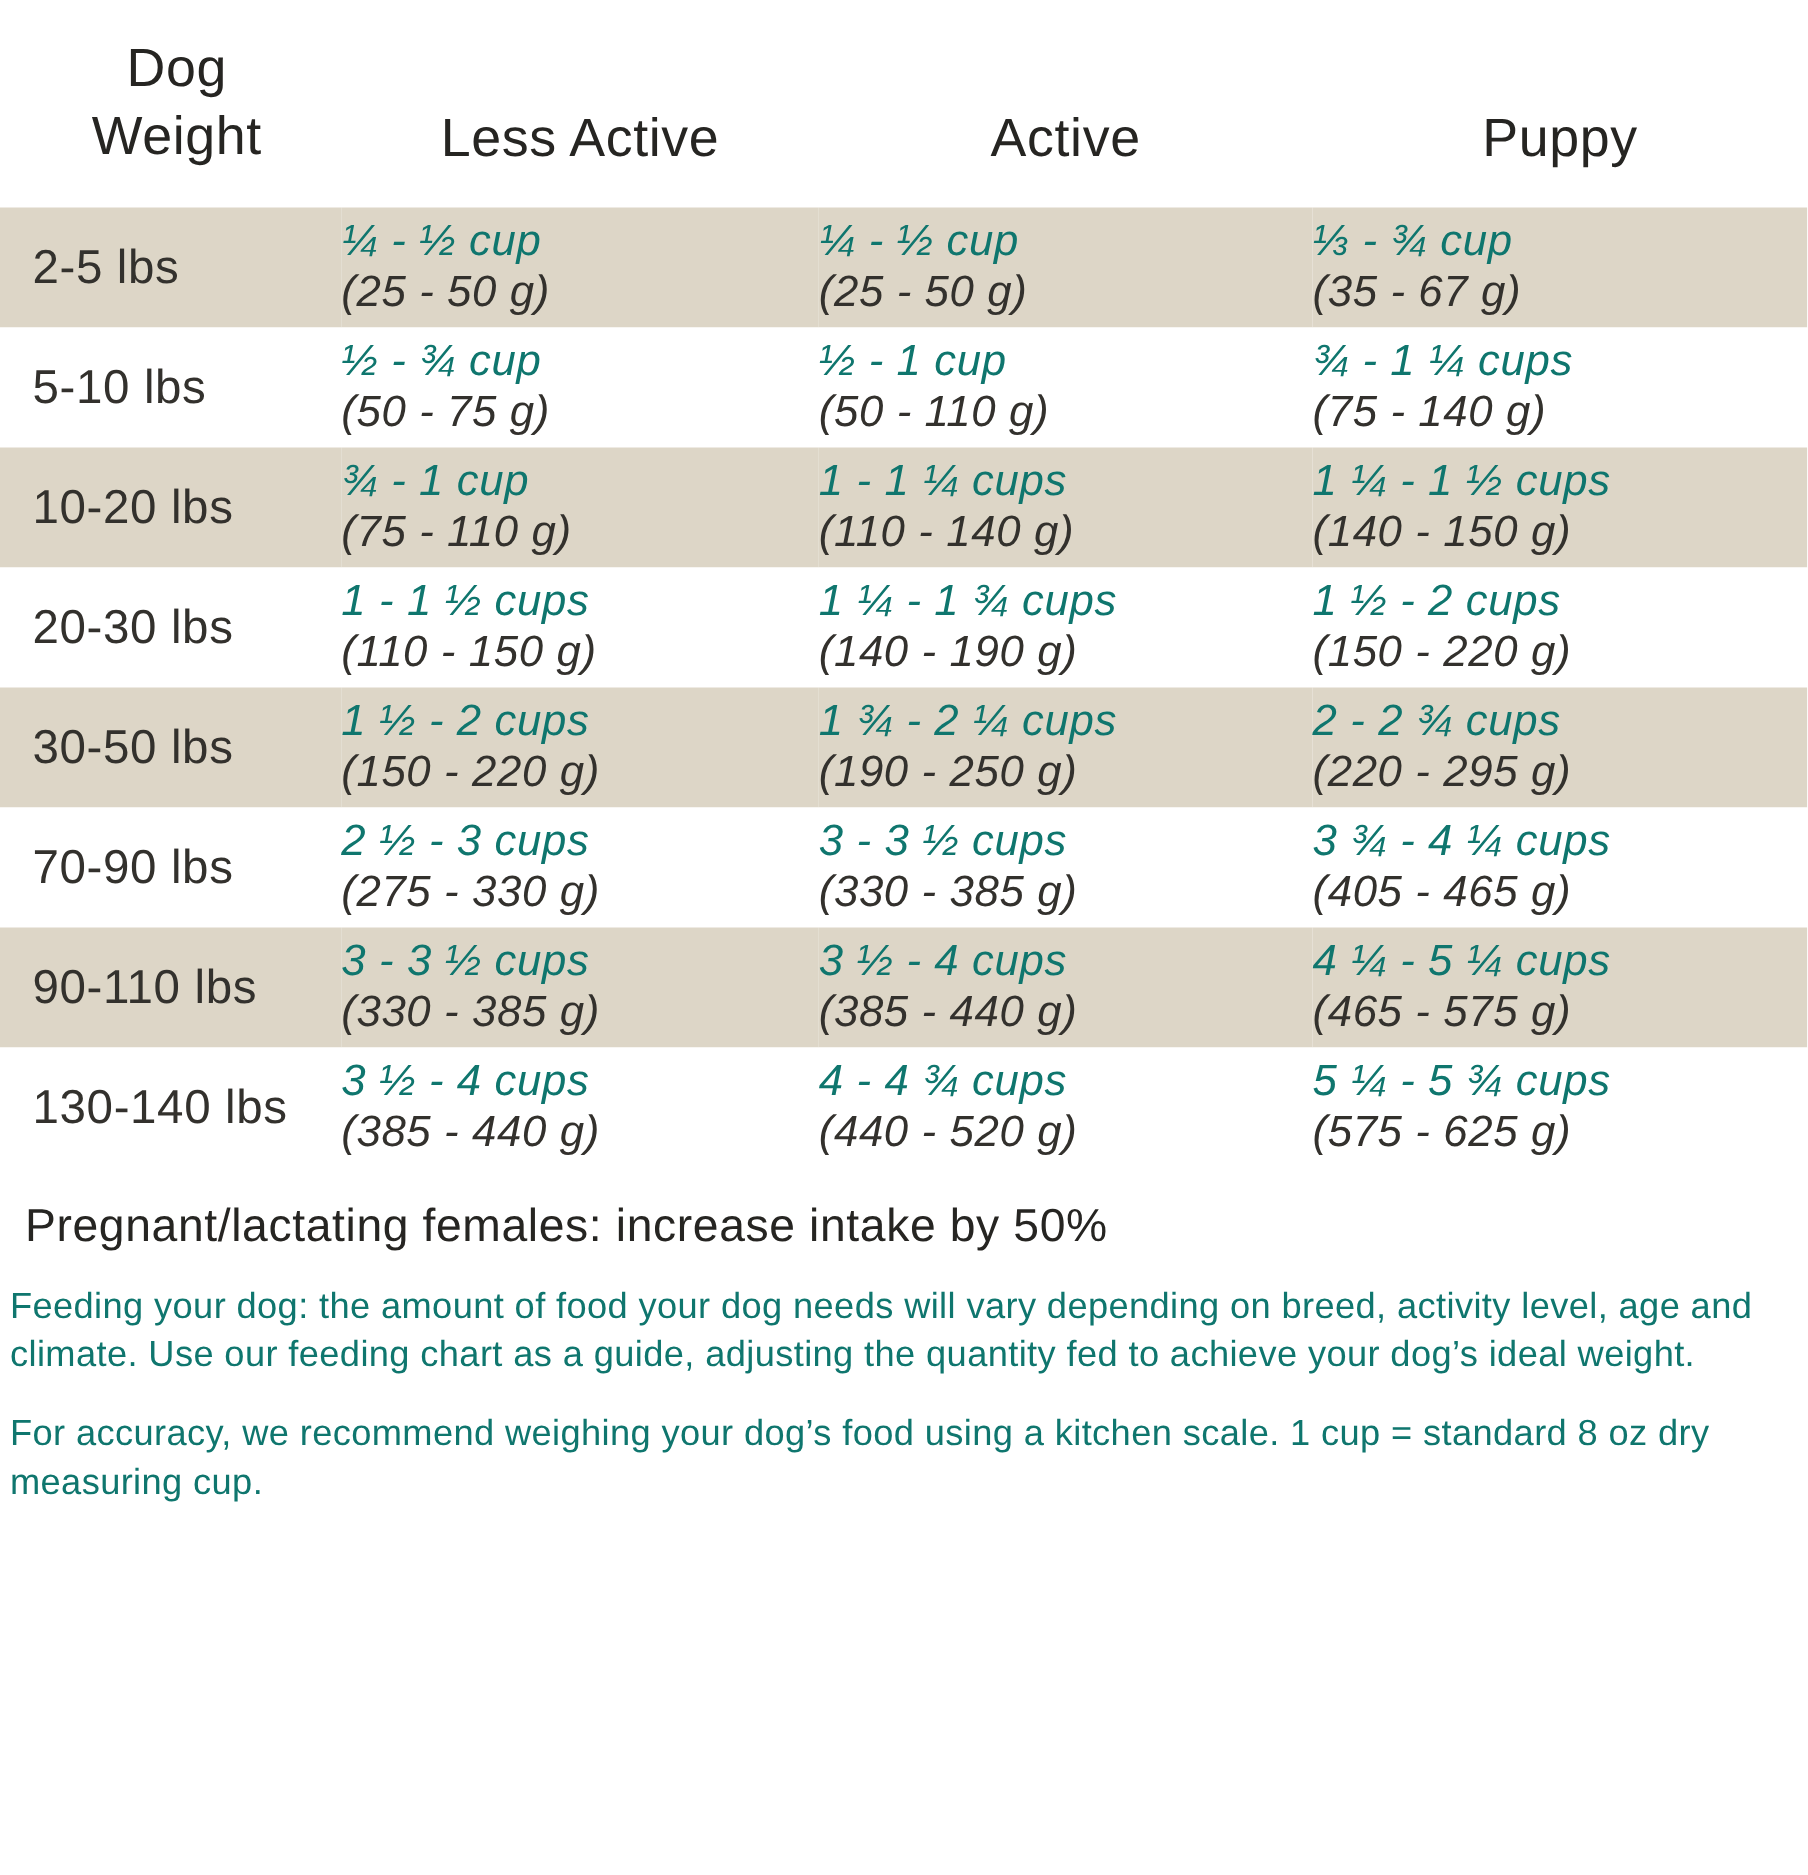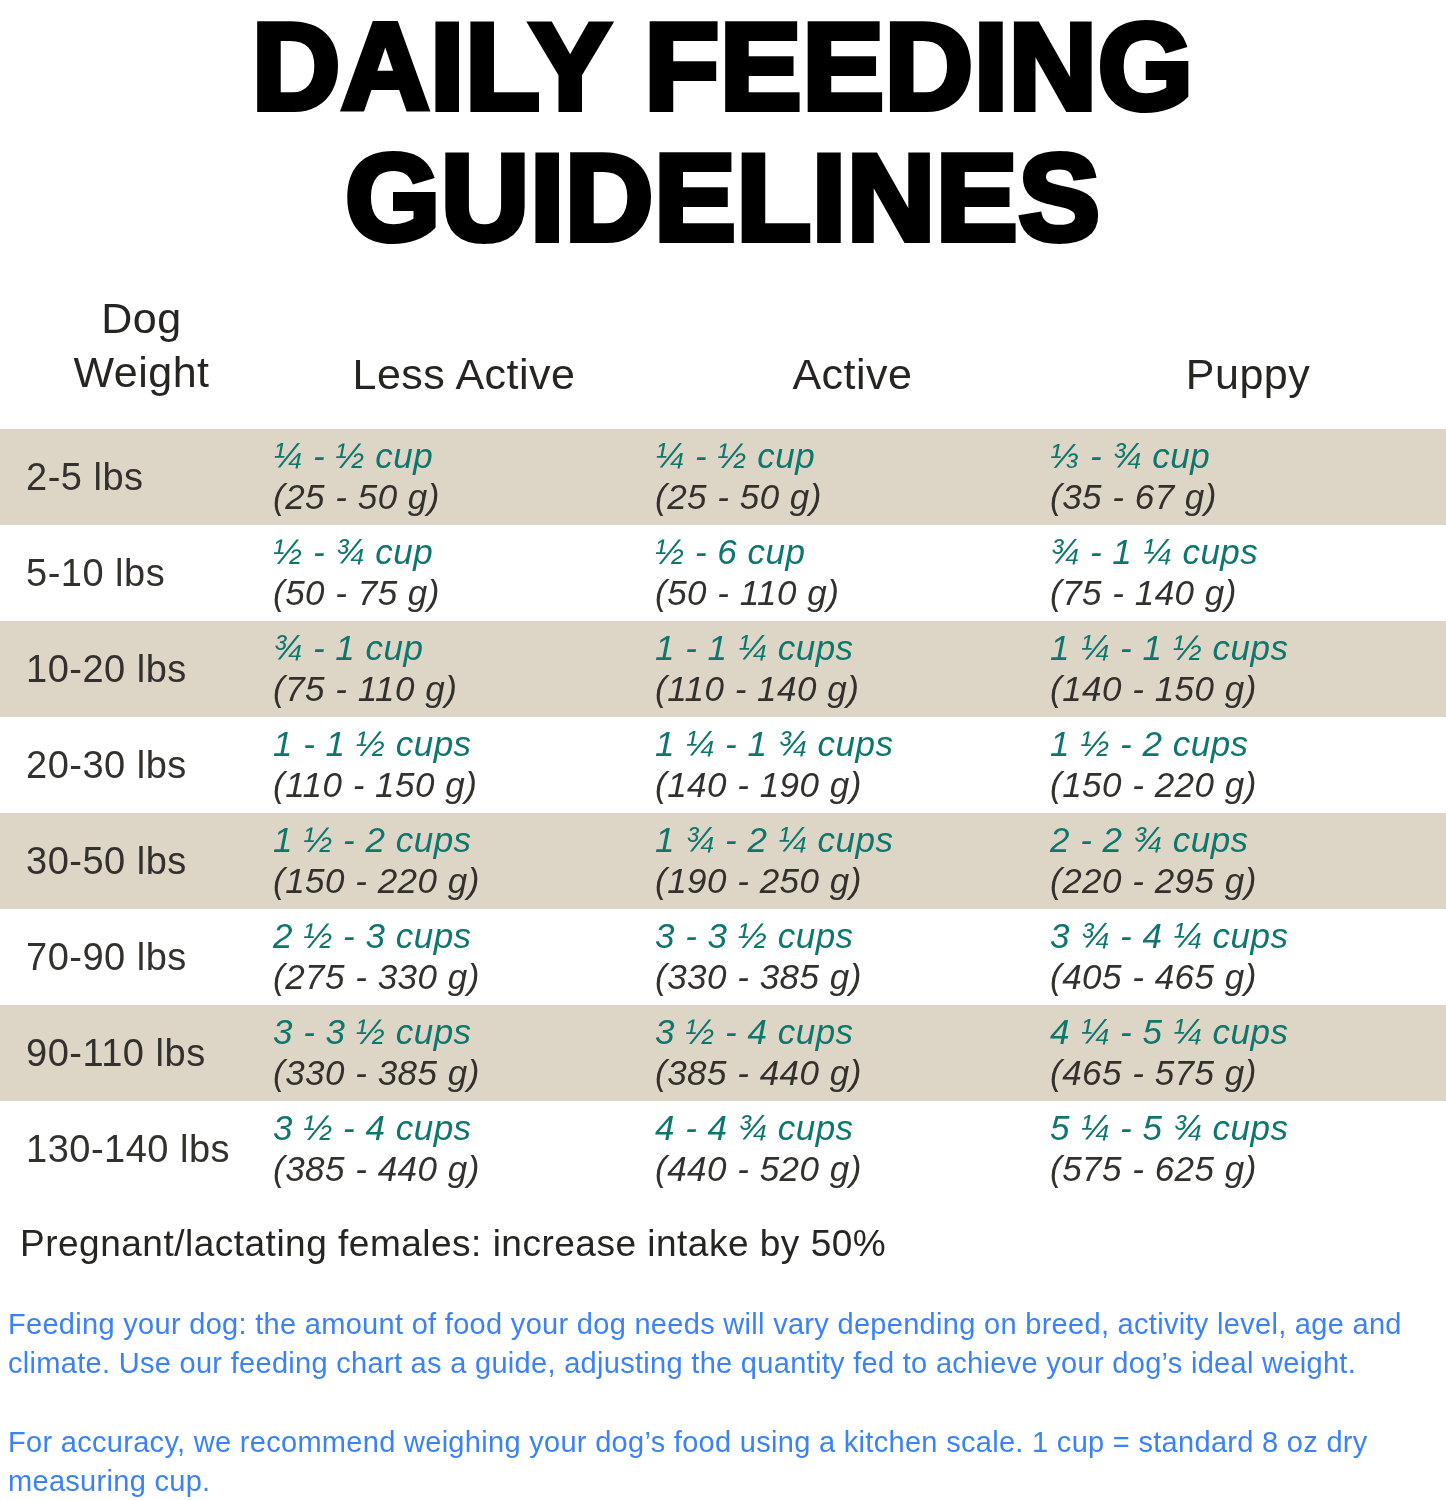--- a/index.html
+++ b/index.html
@@ -77,32 +77,31 @@
   .note-pregnant {
     font-size: 37px;
     letter-spacing: 0.5px;
     color: #262522;
     padding: 26px 0 0 20px;
   }
   .note {
     font-size: 29px;
     line-height: 1.34;
     letter-spacing: 0.3px;
-    color: #3b82f6;
+    color: #0f766e;
     padding: 0 8px;
-    margin-top: 40px;
+    margin-top: 24px;
     max-width: 1440px;
   }
 </style>
 </head>
 <body>
 
 <div class="page">
 
-  <h1 class="title"><span>DAILY FEEDING</span><br><span>GUIDELINES</span></h1>
 
   <table class="feeding">
     <colgroup>
       <col class="c-weight">
         <col class="c-less">
         <col class="c-active">
         <col class="c-puppy">
     </colgroup>
     <thead>
       <tr>
@@ -128,21 +127,21 @@
             <div class="grams">(35 - 67 g)</div>
           </td>
         </tr>
         <tr>
           <td class="weight">5-10 lbs</td>
           <td class="amounts">
             <div class="cups">½ - ¾ cup</div>
             <div class="grams">(50 - 75 g)</div>
           </td>
           <td class="amounts">
-            <div class="cups">½ - 6 cup</div>
+            <div class="cups">½ - 1 cup</div>
             <div class="grams">(50 - 110 g)</div>
           </td>
           <td class="amounts">
             <div class="cups">¾ - 1 ¼ cups</div>
             <div class="grams">(75 - 140 g)</div>
           </td>
         </tr>
         <tr>
           <td class="weight">10-20 lbs</td>
           <td class="amounts">

